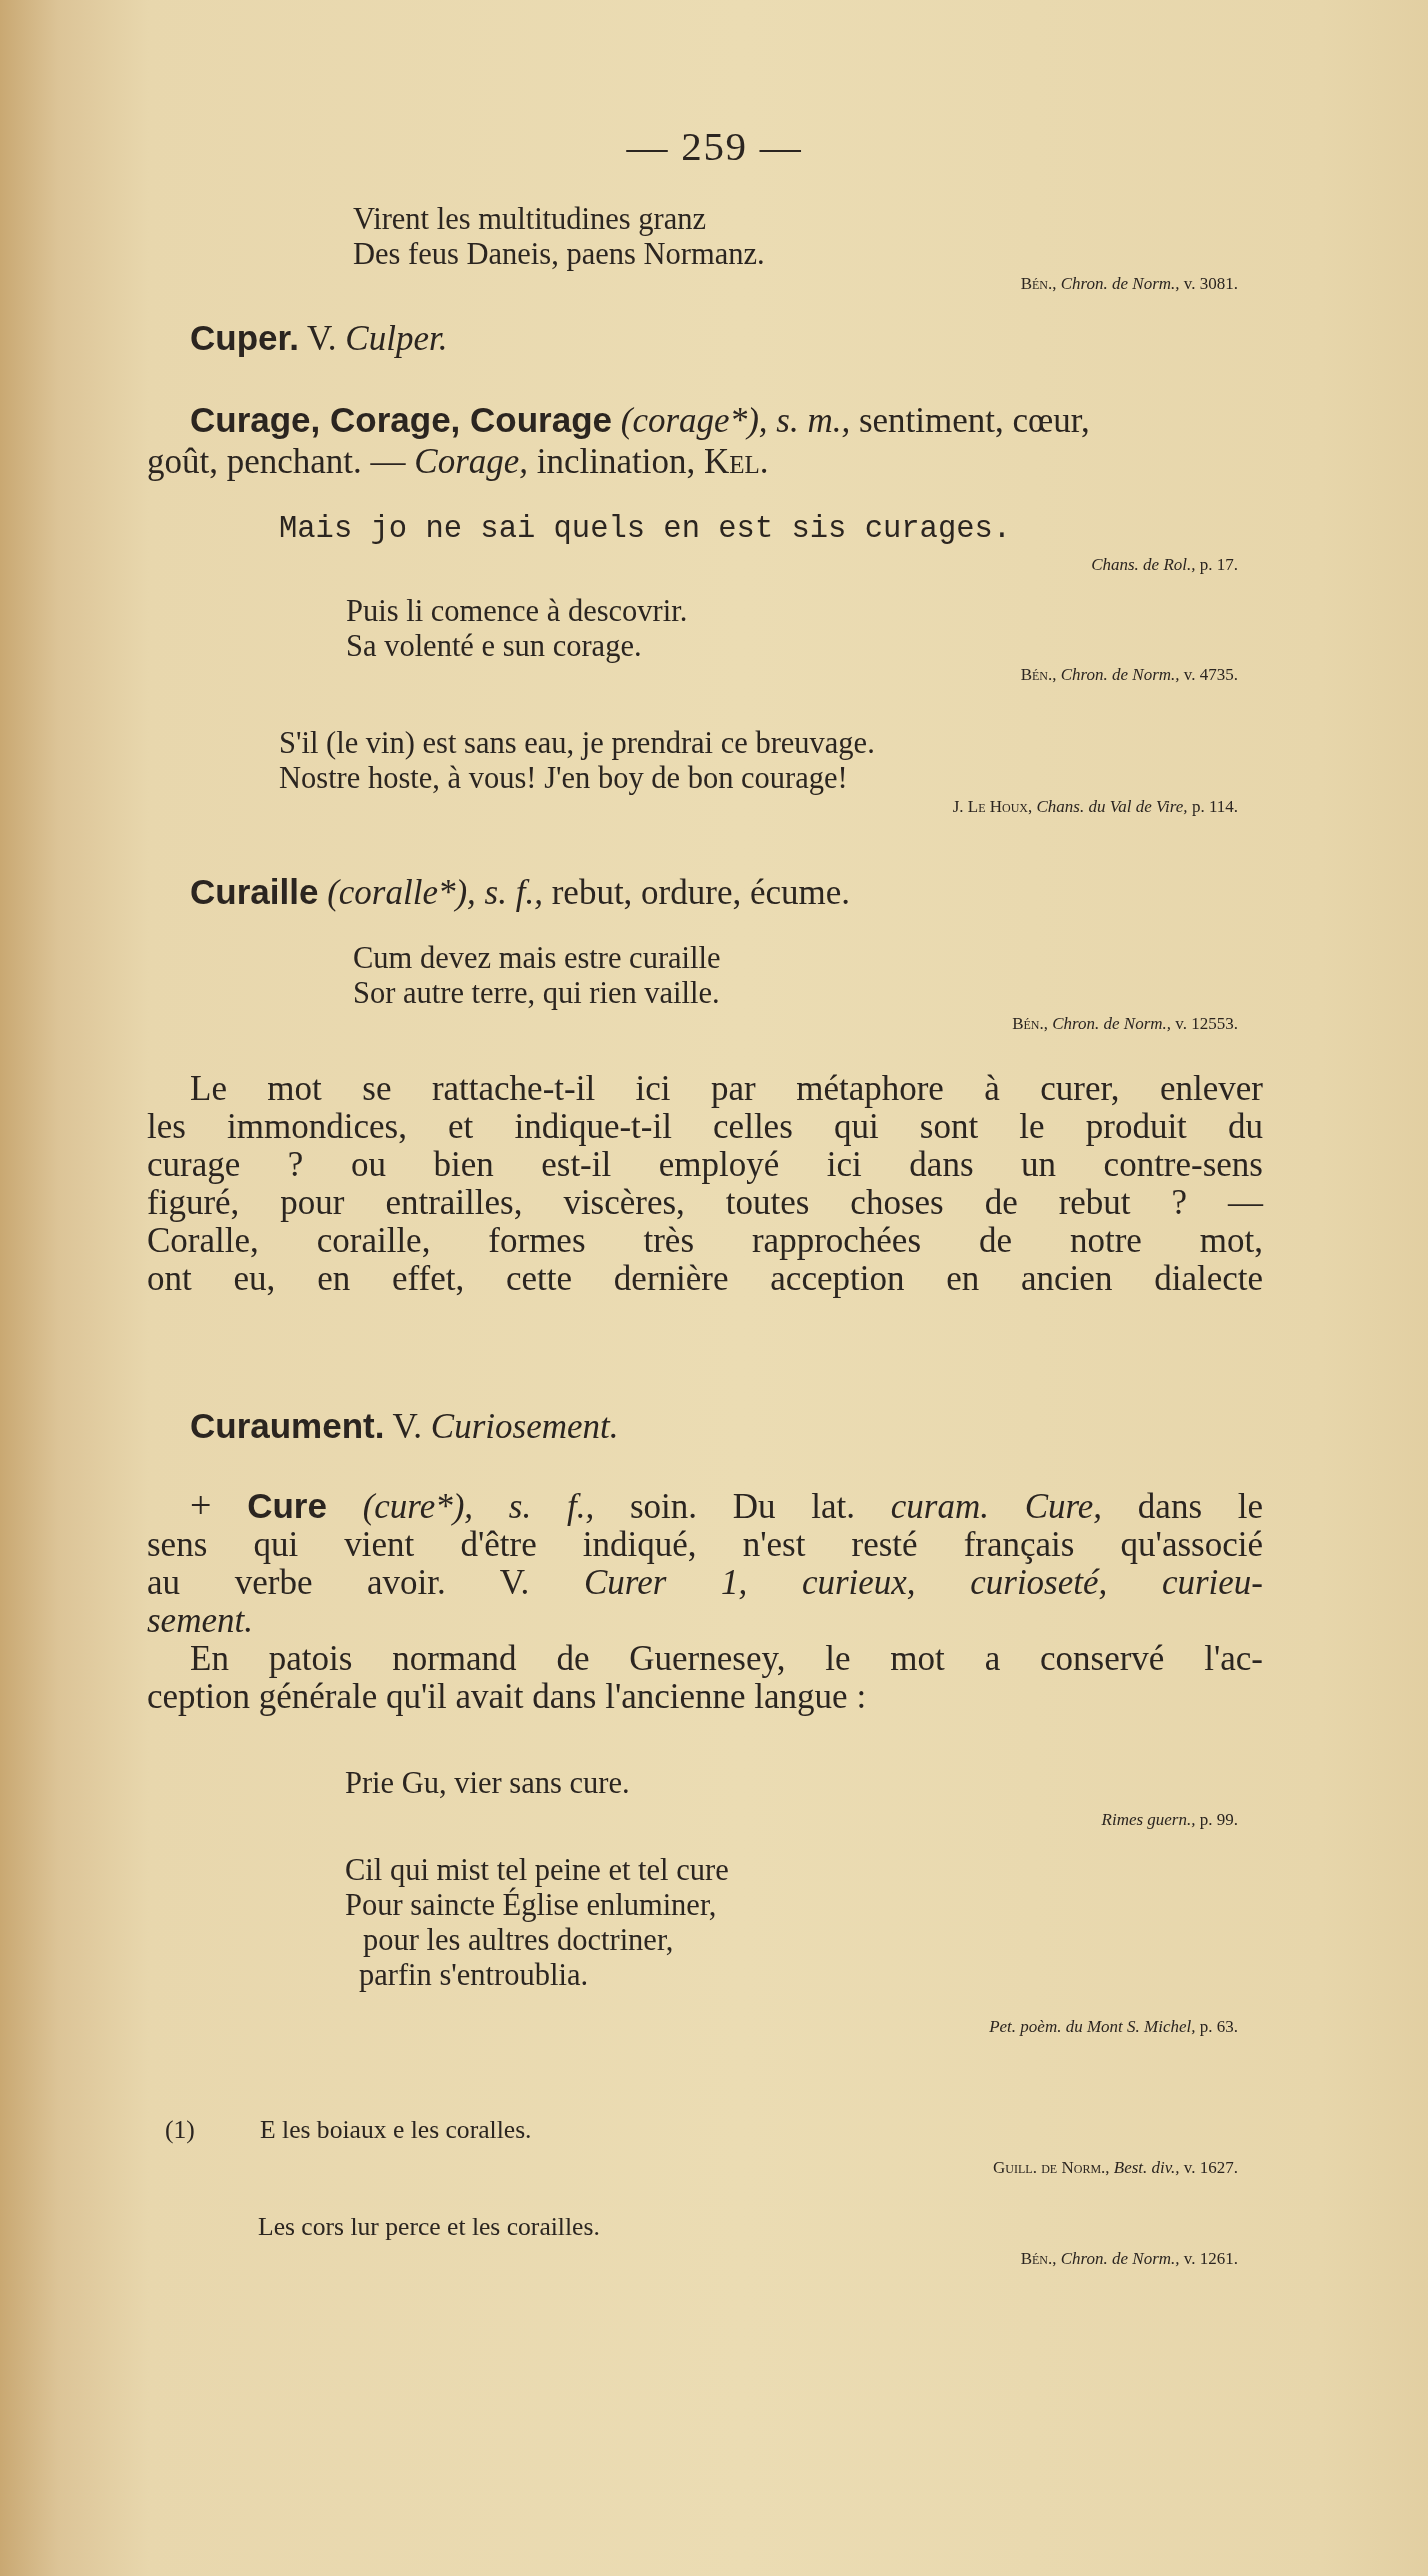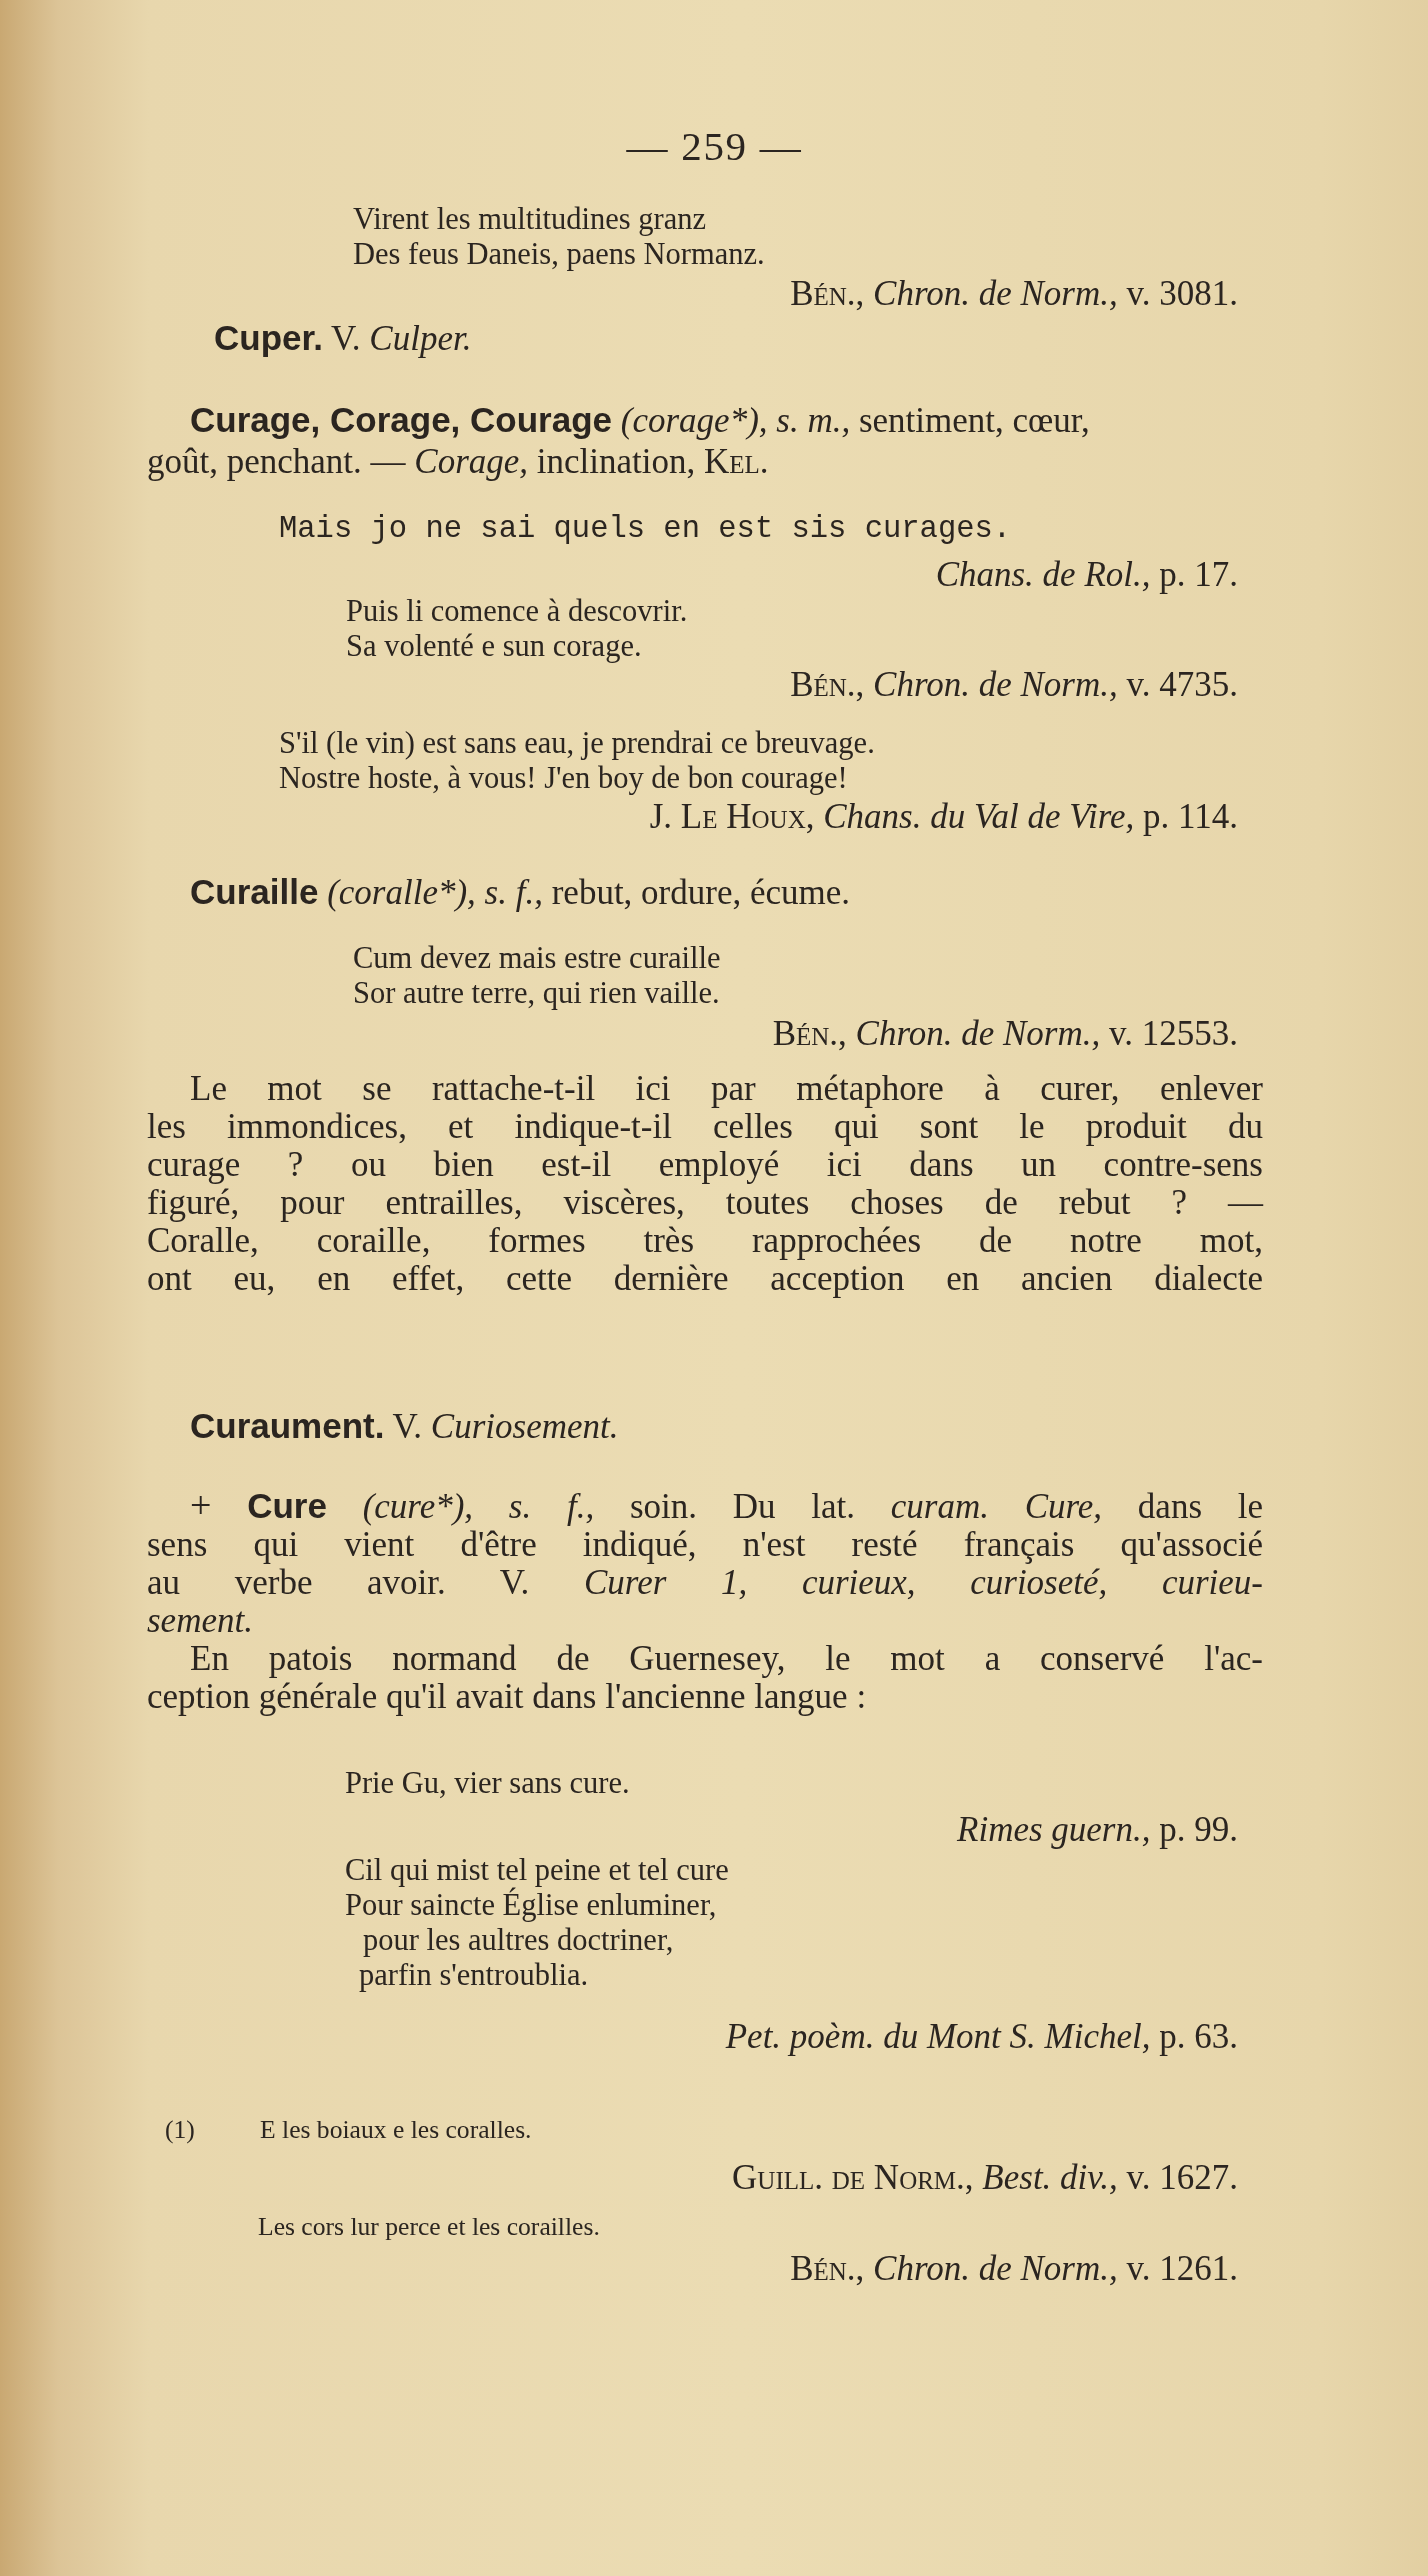--- a/index.html
+++ b/index.html
@@ -7,21 +7,21 @@
     width:1429px; height:2576px; overflow:hidden;
     background: linear-gradient(90deg, #c9a872 0px, #dcc497 58px, #e8d7ad 149px, #ebdcb3 743px, #e7d6ab 1321px, #e2cfa2 1429px);
     font-family: "Liberation Serif", "DejaVu Serif", serif;
     color:#2b2520;
     position:relative;
   }
   .page { position:absolute; left:0; top:0; width:1429px; height:2576px; }
   .abs { position:absolute; white-space:nowrap; }
   .pagenum { left:0; width:1429px; text-align:center; top:122px; font-size:41px; letter-spacing:1.7px; }
   .verse { font-size:30.5px; line-height:35px; }
-  .cite { font-size:35px; text-align:right; right:191px; }
+  .cite { font-size:17px; text-align:right; right:191px; }
   .hw { font-weight:bold; font-family:"Liberation Sans", "DejaVu Sans", sans-serif; font-stretch:condensed; }
   .body { font-size:35px; line-height:38px; }
   .just { text-align:justify; text-align-last:justify; width:1073px; left:190px; }
   i, .it { font-style:italic; }
   .sc { font-variant:small-caps; }
   .foot { font-size:25.6px; }
 </style>
 </head>
 <body>
 
@@ -32,21 +32,21 @@
   <div class="abs verse" style="left:353px; top:202px;">
     <div>Virent les multitudines granz</div>
     <div>Des feus Daneis, paens Normanz.</div>
   </div>
   <div class="abs cite" style="top:274px;">
     <span class="sc">Bén.,</span>
     <i>Chron. de Norm.,</i>
     <span>v. 3081.</span>
   </div>
 
-  <div class="abs body" style="left:190px; top:319px;margin-left:24px;">
+  <div class="abs body" style="left:190px; top:319px;">
     <span class="hw">Cuper.</span>
     <span>V.</span>
     <i>Culper.</i>
   </div>
 
   <div class="abs body" style="left:190px; top:401px;">
     <span class="hw">Curage, Corage, Courage</span>
     <i>(corage*),</i>
     <i>s. m.,</i>
     <span>sentiment, cœur,</span>

